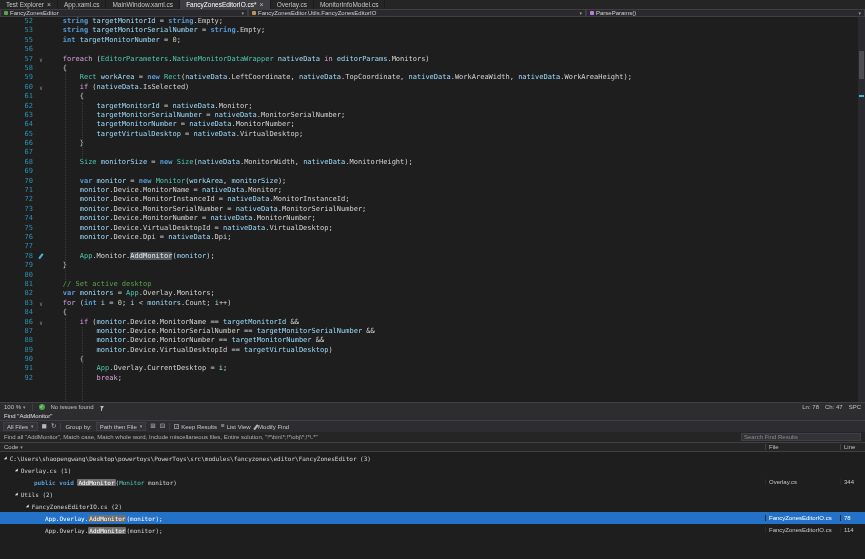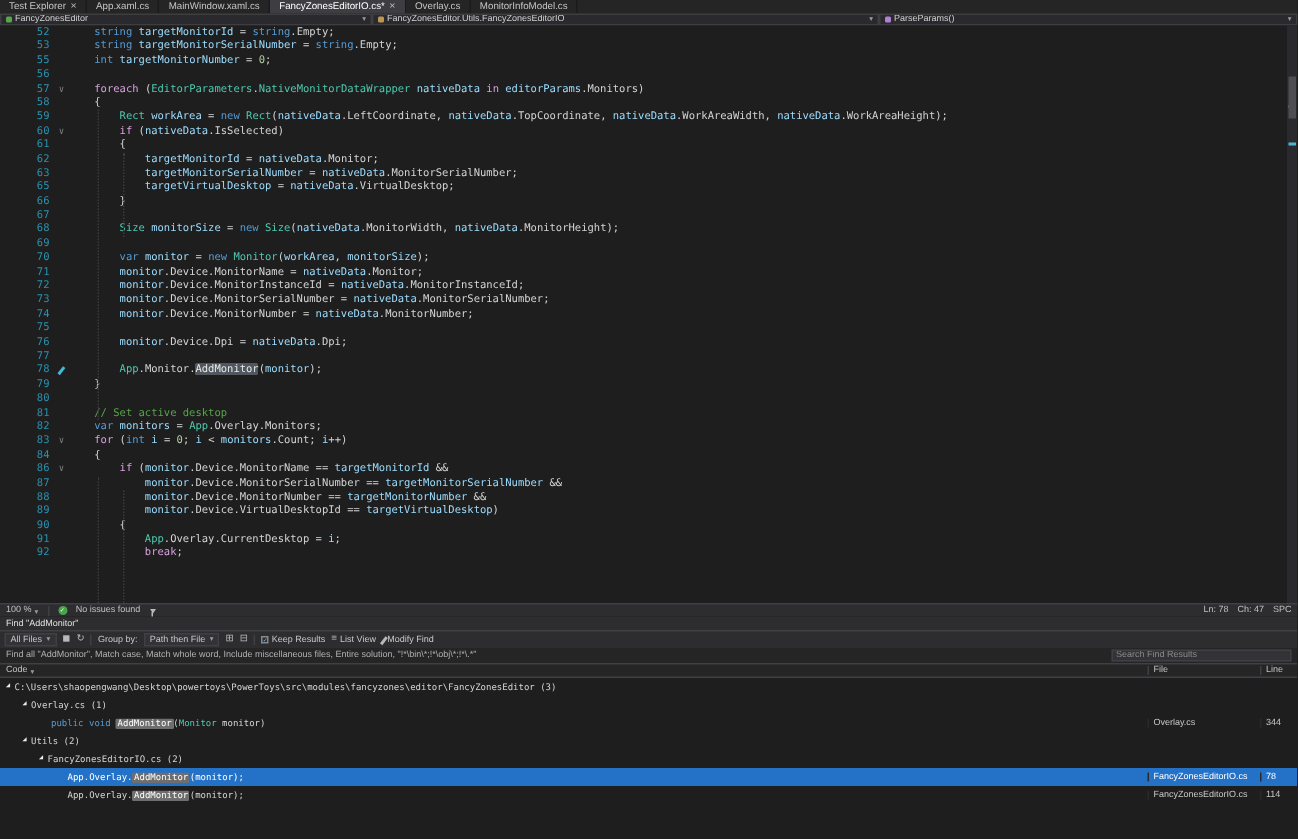--- a/index.html
+++ b/index.html
@@ -26,21 +26,21 @@
   .method-ic{background:#b180d7;}
 
   
   .editor{position:relative;height:385px;flex:none;background:#1e1e1e;overflow:hidden;
           font-family:"DejaVu Sans Mono",monospace;font-size:7px;}
   .cl{display:flex;height:9.4px;line-height:9.4px;white-space:pre;}
   .ln{width:36px;flex:none;text-align:right;padding-right:3px;color:#2b91af;}
   .fold{width:10px;flex:none;text-align:center;color:#808080;font-size:6px;position:relative;}
   .fold.marker::before{content:"";position:absolute;left:4px;top:1.5px;width:1.5px;height:6px;background:#45b8d8;transform:rotate(38deg);}
   .ct{flex:none;white-space:pre;color:#d4d4d4;}
-  .tk-p{color:#d4d4d4;} .tk-k{color:#569cd6;} .tk-c{color:#d8a0df;} .tk-t{color:#4ec9b0;text-align:right;}
+  .tk-p{color:#d4d4d4;} .tk-k{color:#569cd6;font-weight:bold;} .tk-c{color:#d8a0df;} .tk-t{color:#4ec9b0;text-align:right;}
   .tk-i{color:#9cdcfe;} .tk-n{color:#b5cea8;} .tk-cm{color:#57a64a;}
   .tk-hl{background:#50575e;color:#eaeaea;border-radius:1px;}
   .ig{position:absolute;width:0;border-left:1px dotted #3a3a3a;}
   .sbv{position:absolute;right:0;top:0;width:7px;height:385px;background:#2a2a2e;}
   .sbv .thumb{position:absolute;left:1px;right:1px;top:34px;height:28px;background:#4d4d52;}
   .sbv .mark{position:absolute;left:1px;right:1px;height:2px;background:#45b8d8;}
 
   
   .status{height:9px;flex:none;background:#2d2d30;border-top:1px solid #3f3f46;display:flex;align-items:center;
           gap:6px;padding:0 4px;font-size:6px;color:#c0c0c0;}
@@ -131,31 +131,32 @@
         <div class="cl"><span class="ln">53</span><span class="fold"></span><span class="ct"><span class="tk-p">    </span><span class="tk-k">string</span><span class="tk-i"> targetMonitorSerialNumber</span><span class="tk-p"> = </span><span class="tk-k">string</span><span class="tk-p">.Empty;</span></span></div>
         <div class="cl"><span class="ln">55</span><span class="fold"></span><span class="ct"><span class="tk-p">    </span><span class="tk-k">int</span><span class="tk-i"> targetMonitorNumber</span><span class="tk-p"> = </span><span class="tk-n">0</span><span class="tk-p">;</span></span></div>
         <div class="cl"><span class="ln">56</span><span class="fold"></span><span class="ct"></span></div>
         <div class="cl"><span class="ln">57</span><span class="fold">∨</span><span class="ct"><span class="tk-p">    </span><span class="tk-c">foreach</span><span class="tk-p"> (</span><span class="tk-t">EditorParameters</span><span class="tk-p">.</span><span class="tk-t">NativeMonitorDataWrapper</span><span class="tk-i"> nativeData</span><span class="tk-p"> </span><span class="tk-c">in</span><span class="tk-i"> editorParams</span><span class="tk-p">.Monitors)</span></span></div>
         <div class="cl"><span class="ln">58</span><span class="fold"></span><span class="ct"><span class="tk-p">    {</span></span></div>
         <div class="cl"><span class="ln">59</span><span class="fold"></span><span class="ct"><span class="tk-p">        </span><span class="tk-t">Rect</span><span class="tk-i"> workArea</span><span class="tk-p"> = </span><span class="tk-k">new</span><span class="tk-p"> </span><span class="tk-t">Rect</span><span class="tk-p">(</span><span class="tk-i">nativeData</span><span class="tk-p">.LeftCoordinate, </span><span class="tk-i">nativeData</span><span class="tk-p">.TopCoordinate, </span><span class="tk-i">nativeData</span><span class="tk-p">.WorkAreaWidth, </span><span class="tk-i">nativeData</span><span class="tk-p">.WorkAreaHeight);</span></span></div>
         <div class="cl"><span class="ln">60</span><span class="fold">∨</span><span class="ct"><span class="tk-p">        </span><span class="tk-c">if</span><span class="tk-p"> (</span><span class="tk-i">nativeData</span><span class="tk-p">.IsSelected)</span></span></div>
         <div class="cl"><span class="ln">61</span><span class="fold"></span><span class="ct"><span class="tk-p">        {</span></span></div>
         <div class="cl"><span class="ln">62</span><span class="fold"></span><span class="ct"><span class="tk-p">            </span><span class="tk-i">targetMonitorId</span><span class="tk-p"> = </span><span class="tk-i">nativeData</span><span class="tk-p">.Monitor;</span></span></div>
         <div class="cl"><span class="ln">63</span><span class="fold"></span><span class="ct"><span class="tk-p">            </span><span class="tk-i">targetMonitorSerialNumber</span><span class="tk-p"> = </span><span class="tk-i">nativeData</span><span class="tk-p">.MonitorSerialNumber;</span></span></div>
+        <div class="cl"><span class="ln">64</span><span class="fold"></span><span class="ct"><span class="tk-p">            </span><span class="tk-i">targetMonitorNumber</span><span class="tk-p"> = </span><span class="tk-i">nativeData</span><span class="tk-p">.MonitorNumber;</span></span></div>
         <div class="cl"><span class="ln">65</span><span class="fold"></span><span class="ct"><span class="tk-p">            </span><span class="tk-i">targetVirtualDesktop</span><span class="tk-p"> = </span><span class="tk-i">nativeData</span><span class="tk-p">.VirtualDesktop;</span></span></div>
         <div class="cl"><span class="ln">66</span><span class="fold"></span><span class="ct"><span class="tk-p">        }</span></span></div>
         <div class="cl"><span class="ln">67</span><span class="fold"></span><span class="ct"></span></div>
         <div class="cl"><span class="ln">68</span><span class="fold"></span><span class="ct"><span class="tk-p">        </span><span class="tk-t">Size</span><span class="tk-i"> monitorSize</span><span class="tk-p"> = </span><span class="tk-k">new</span><span class="tk-p"> </span><span class="tk-t">Size</span><span class="tk-p">(</span><span class="tk-i">nativeData</span><span class="tk-p">.MonitorWidth, </span><span class="tk-i">nativeData</span><span class="tk-p">.MonitorHeight);</span></span></div>
         <div class="cl"><span class="ln">69</span><span class="fold"></span><span class="ct"></span></div>
         <div class="cl"><span class="ln">70</span><span class="fold"></span><span class="ct"><span class="tk-p">        </span><span class="tk-k">var</span><span class="tk-i"> monitor</span><span class="tk-p"> = </span><span class="tk-k">new</span><span class="tk-p"> </span><span class="tk-t">Monitor</span><span class="tk-p">(</span><span class="tk-i">workArea</span><span class="tk-p">, </span><span class="tk-i">monitorSize</span><span class="tk-p">);</span></span></div>
         <div class="cl"><span class="ln">71</span><span class="fold"></span><span class="ct"><span class="tk-p">        </span><span class="tk-i">monitor</span><span class="tk-p">.Device.MonitorName = </span><span class="tk-i">nativeData</span><span class="tk-p">.Monitor;</span></span></div>
         <div class="cl"><span class="ln">72</span><span class="fold"></span><span class="ct"><span class="tk-p">        </span><span class="tk-i">monitor</span><span class="tk-p">.Device.MonitorInstanceId = </span><span class="tk-i">nativeData</span><span class="tk-p">.MonitorInstanceId;</span></span></div>
         <div class="cl"><span class="ln">73</span><span class="fold"></span><span class="ct"><span class="tk-p">        </span><span class="tk-i">monitor</span><span class="tk-p">.Device.MonitorSerialNumber = </span><span class="tk-i">nativeData</span><span class="tk-p">.MonitorSerialNumber;</span></span></div>
         <div class="cl"><span class="ln">74</span><span class="fold"></span><span class="ct"><span class="tk-p">        </span><span class="tk-i">monitor</span><span class="tk-p">.Device.MonitorNumber = </span><span class="tk-i">nativeData</span><span class="tk-p">.MonitorNumber;</span></span></div>
-        <div class="cl"><span class="ln">75</span><span class="fold"></span></div>
+        <div class="cl"><span class="ln">75</span><span class="fold"></span><span class="ct"><span class="tk-p">        </span><span class="tk-i">monitor</span><span class="tk-p">.Device.VirtualDesktopId = </span><span class="tk-i">nativeData</span><span class="tk-p">.VirtualDesktop;</span></span></div>
         <div class="cl"><span class="ln">76</span><span class="fold"></span><span class="ct"><span class="tk-p">        </span><span class="tk-i">monitor</span><span class="tk-p">.Device.Dpi = </span><span class="tk-i">nativeData</span><span class="tk-p">.Dpi;</span></span></div>
         <div class="cl"><span class="ln">77</span><span class="fold"></span><span class="ct"></span></div>
         <div class="cl"><span class="ln">78</span><span class="fold marker"></span><span class="ct"><span class="tk-p">        </span><span class="tk-t">App</span><span class="tk-p">.Monitor.</span><span class="tk-hl">AddMonitor</span><span class="tk-p">(</span><span class="tk-i">monitor</span><span class="tk-p">);</span></span></div>
         <div class="cl"><span class="ln">79</span><span class="fold"></span><span class="ct"><span class="tk-p">    }</span></span></div>
         <div class="cl"><span class="ln">80</span><span class="fold"></span><span class="ct"></span></div>
         <div class="cl"><span class="ln">81</span><span class="fold"></span><span class="ct"><span class="tk-p">    </span><span class="tk-cm">// Set active desktop</span></span></div>
         <div class="cl"><span class="ln">82</span><span class="fold"></span><span class="ct"><span class="tk-p">    </span><span class="tk-k">var</span><span class="tk-i"> monitors</span><span class="tk-p"> = </span><span class="tk-t">App</span><span class="tk-p">.Overlay.Monitors;</span></span></div>
         <div class="cl"><span class="ln">83</span><span class="fold">∨</span><span class="ct"><span class="tk-p">    </span><span class="tk-c">for</span><span class="tk-p"> (</span><span class="tk-k">int</span><span class="tk-i"> i</span><span class="tk-p"> = </span><span class="tk-n">0</span><span class="tk-p">; </span><span class="tk-i">i</span><span class="tk-p"> &lt; </span><span class="tk-i">monitors</span><span class="tk-p">.Count; </span><span class="tk-i">i</span><span class="tk-p">++)</span></span></div>
         <div class="cl"><span class="ln">84</span><span class="fold"></span><span class="ct"><span class="tk-p">    {</span></span></div>
         <div class="cl"><span class="ln">86</span><span class="fold">∨</span><span class="ct"><span class="tk-p">        </span><span class="tk-c">if</span><span class="tk-p"> (</span><span class="tk-i">monitor</span><span class="tk-p">.Device.MonitorName == </span><span class="tk-i">targetMonitorId</span><span class="tk-p"> &amp;&amp;</span></span></div>

